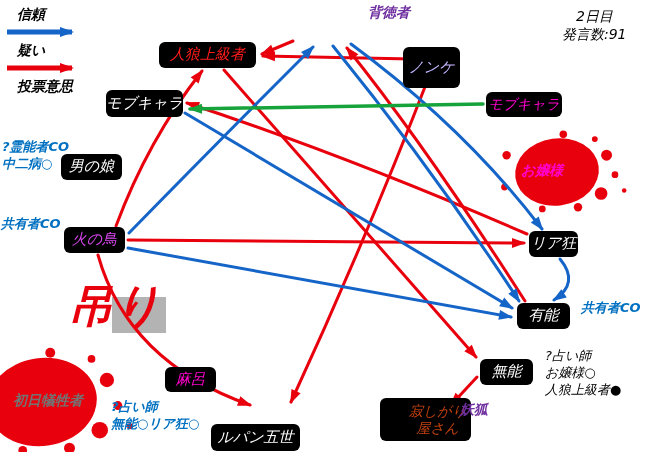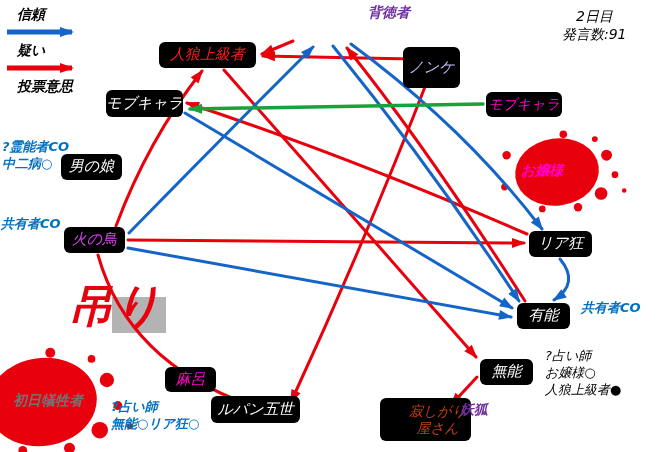--- a/index.html
+++ b/index.html
@@ -99,25 +99,25 @@
   <div id="day-info">
     <div id="day-line">2日目</div>
     <div>発言数:91</div>
   </div>
     <div class="node" style="left: 159px; top: 42px; color: rgb(255, 26, 26); width: 97px; height: 26px;">人狼上級者</div>
     <div class="node" style="left: 403px; top: 47px; color: #c4b5fd; width: 57px; height: 41px;">ノンケ</div>
     <div class="node" style="left: 486px; top: 92px; color: rgb(255, 0, 204); width: 76px; height: 25px; font-size: 14px;">モブキャラ</div>
     <div class="node" style="left: 106px; top: 90px; color: rgb(255, 255, 255); width: 77px; height: 27px;">モブキャラ</div>
     <div class="node" style="left: 61px; top: 154px; color: rgb(255, 255, 255); width: 61px; height: 26px;">男の娘</div>
     <div class="node" style="left: 64px; top: 227px; color: #d946ef; width: 61px; height: 26px;">火の鳥</div>
-    <div class="node" style="left: 529px; top: 231px; color: rgb(255, 255, 255); width: 63px; height: 26px;">リア狂</div>
+    <div class="node" style="left: 529px; top: 231px; color: rgb(255, 255, 255); width: 49px; height: 26px;">リア狂</div>
     <div class="node" style="left: 517px; top: 303px; color: rgb(255, 255, 255); width: 53px; height: 26px;">有能</div>
     <div class="node" style="left: 480px; top: 359px; color: rgb(255, 255, 255); width: 53px; height: 26px;">無能</div>
     <div class="node" style="left: 165px; top: 367px; color: rgb(255, 0, 204); width: 51px; height: 25px;">麻呂</div>
-    <div class="node" style="left: 211px; top: 396px; color: rgb(255, 255, 255); width: 89px; height: 27px;">ルパン五世</div>
+    <div class="node" style="left: 211px; top: 424px; color: rgb(255, 255, 255); width: 89px; height: 27px;">ルパン五世</div>
     <div class="node" style="left: 380px; top: 398px; color: #c2410c; width: 67px; height: 43px; font-size: 14px; padding-left: 24px;">寂しがり
 屋さん</div>
     <div class="floating-label" style="left: 368px; top: 4px; color: rgb(112, 48, 160);">背徳者</div>
     <div class="floating-label" style="left: 460px; top: 401px; color: rgb(112, 48, 160);">妖狐</div>
     <div class="splat-label" style="left: 521px; top: 162px; color: rgb(255, 0, 204);">お嬢様</div>
     <div class="splat-label" style="left: 13px; top: 392px; color: #737373;">初日犠牲者</div>
     <div class="ann" style="left: 2px; top: 139px; color: rgb(0, 112, 192); font-size: 13px; font-weight: bold;">?霊能者CO
 中二病○</div>
     <div class="ann" style="left: 1px; top: 216px; color: rgb(0, 112, 192); font-size: 13px; font-weight: bold;">共有者CO</div>
     <div class="ann" style="left: 581px; top: 300px; color: rgb(0, 112, 192); font-size: 13px; font-weight: bold;">共有者CO</div>

